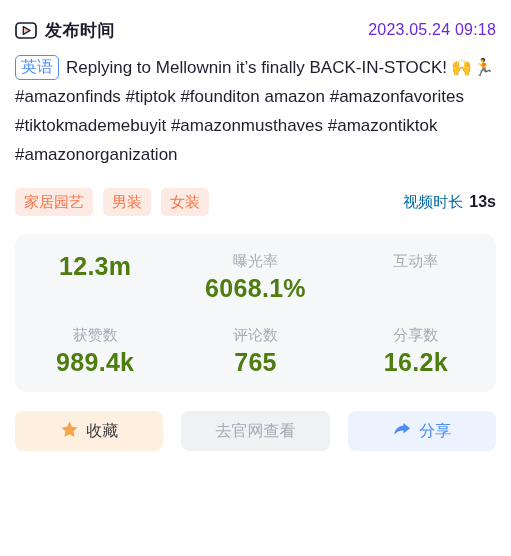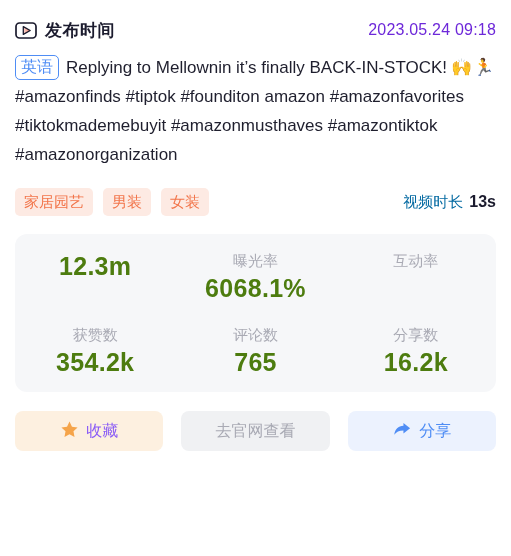--- a/index.html
+++ b/index.html
@@ -147,21 +147,21 @@
     border: none;
     display: flex;
     align-items: center;
     justify-content: center;
     gap: 7px;
     font-size: 16px;
     font-family: inherit;
     cursor: pointer;
     white-space: nowrap;
   }
-  .btn-fav { background: #fdf0e0; color: #8b5cf6; }
+  .btn-fav { background: #fdf0e0; color: #404040; }
   .btn-share { background: #ecf2fe; color: #4f8df5; }
   .btn-official { background: #f0f1f3; color: #a9aab4; }
   .btn-icon { display: block; flex: 0 0 auto; }
 </style>
 </head>
 <body>
 
 <div class="panel">
 
   <div class="header">
@@ -210,21 +210,21 @@
         <div class="stat-label">曝光率</div>
         <div class="stat-value">6068.1%</div>
       </div>
       <div class="stat-cell">
         <div class="stat-label">互动率</div>
       </div>
     </div>
     <div class="stats-row">
       <div class="stat-cell">
         <div class="stat-label">获赞数</div>
-        <div class="stat-value">354.2k</div>
+        <div class="stat-value">989.4k</div>
       </div>
       <div class="stat-cell">
         <div class="stat-label">评论数</div>
         <div class="stat-value">765</div>
       </div>
       <div class="stat-cell">
         <div class="stat-label">分享数</div>
         <div class="stat-value">16.2k</div>
       </div>
     </div>

